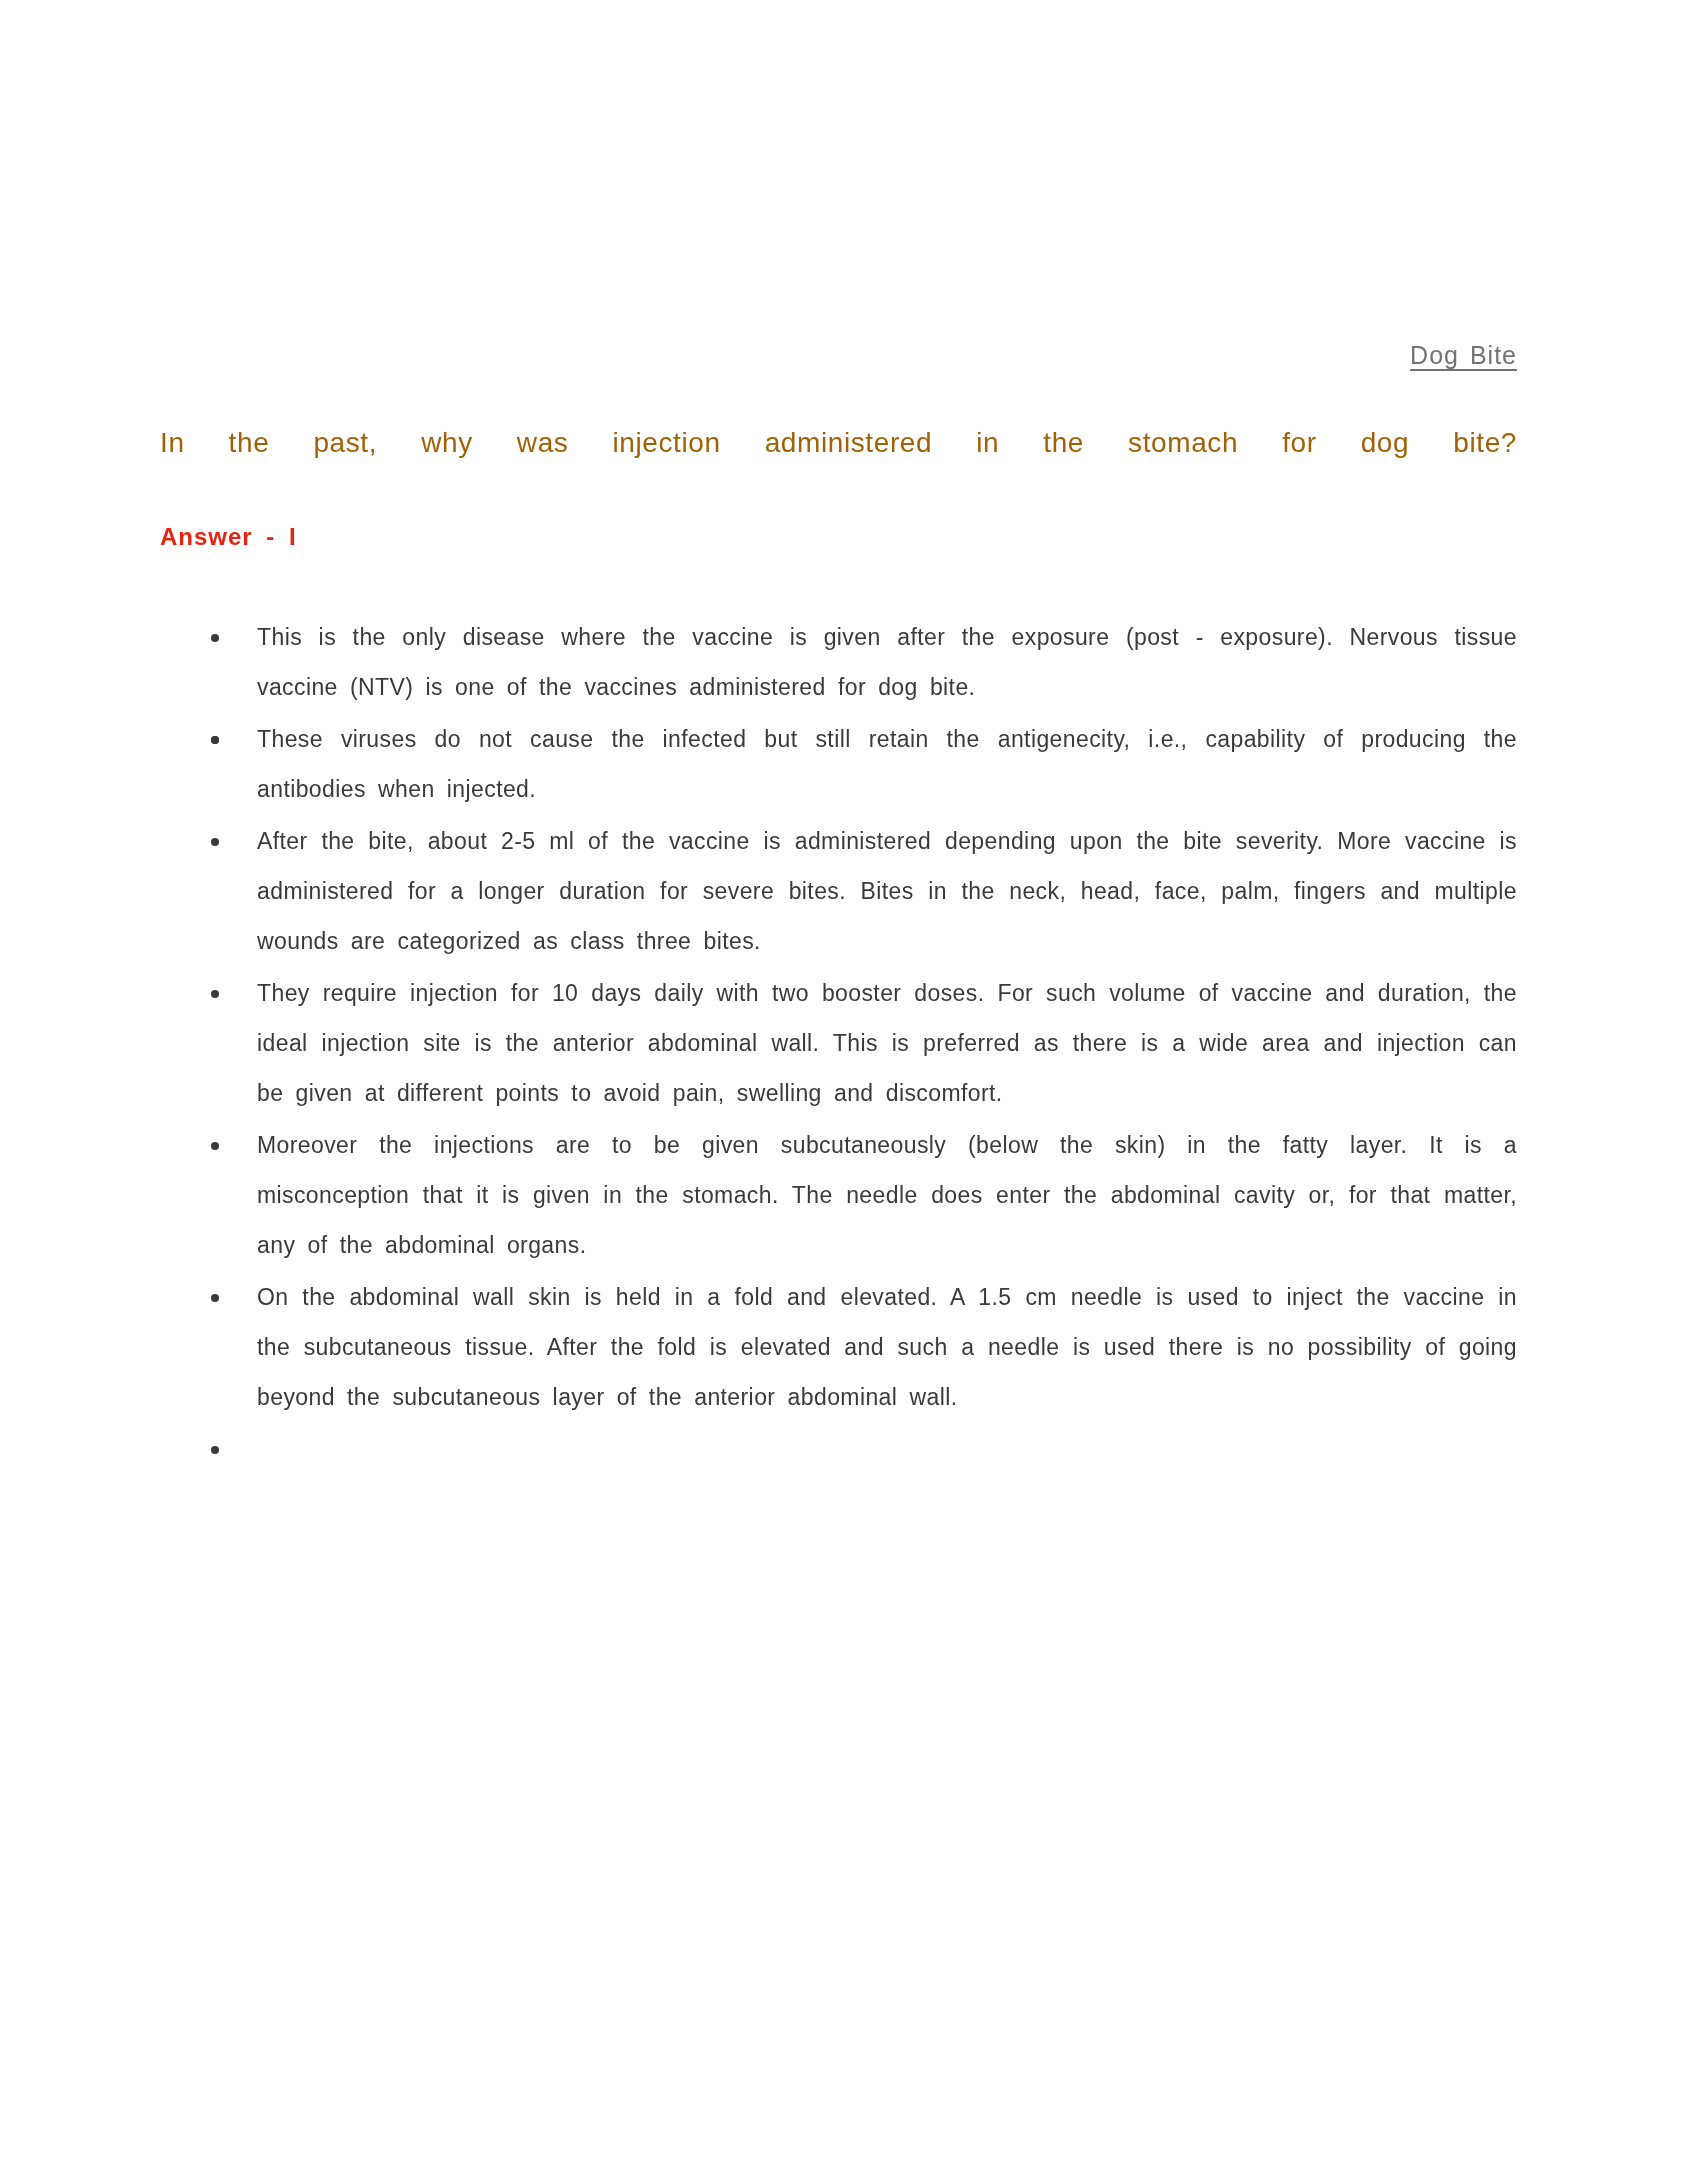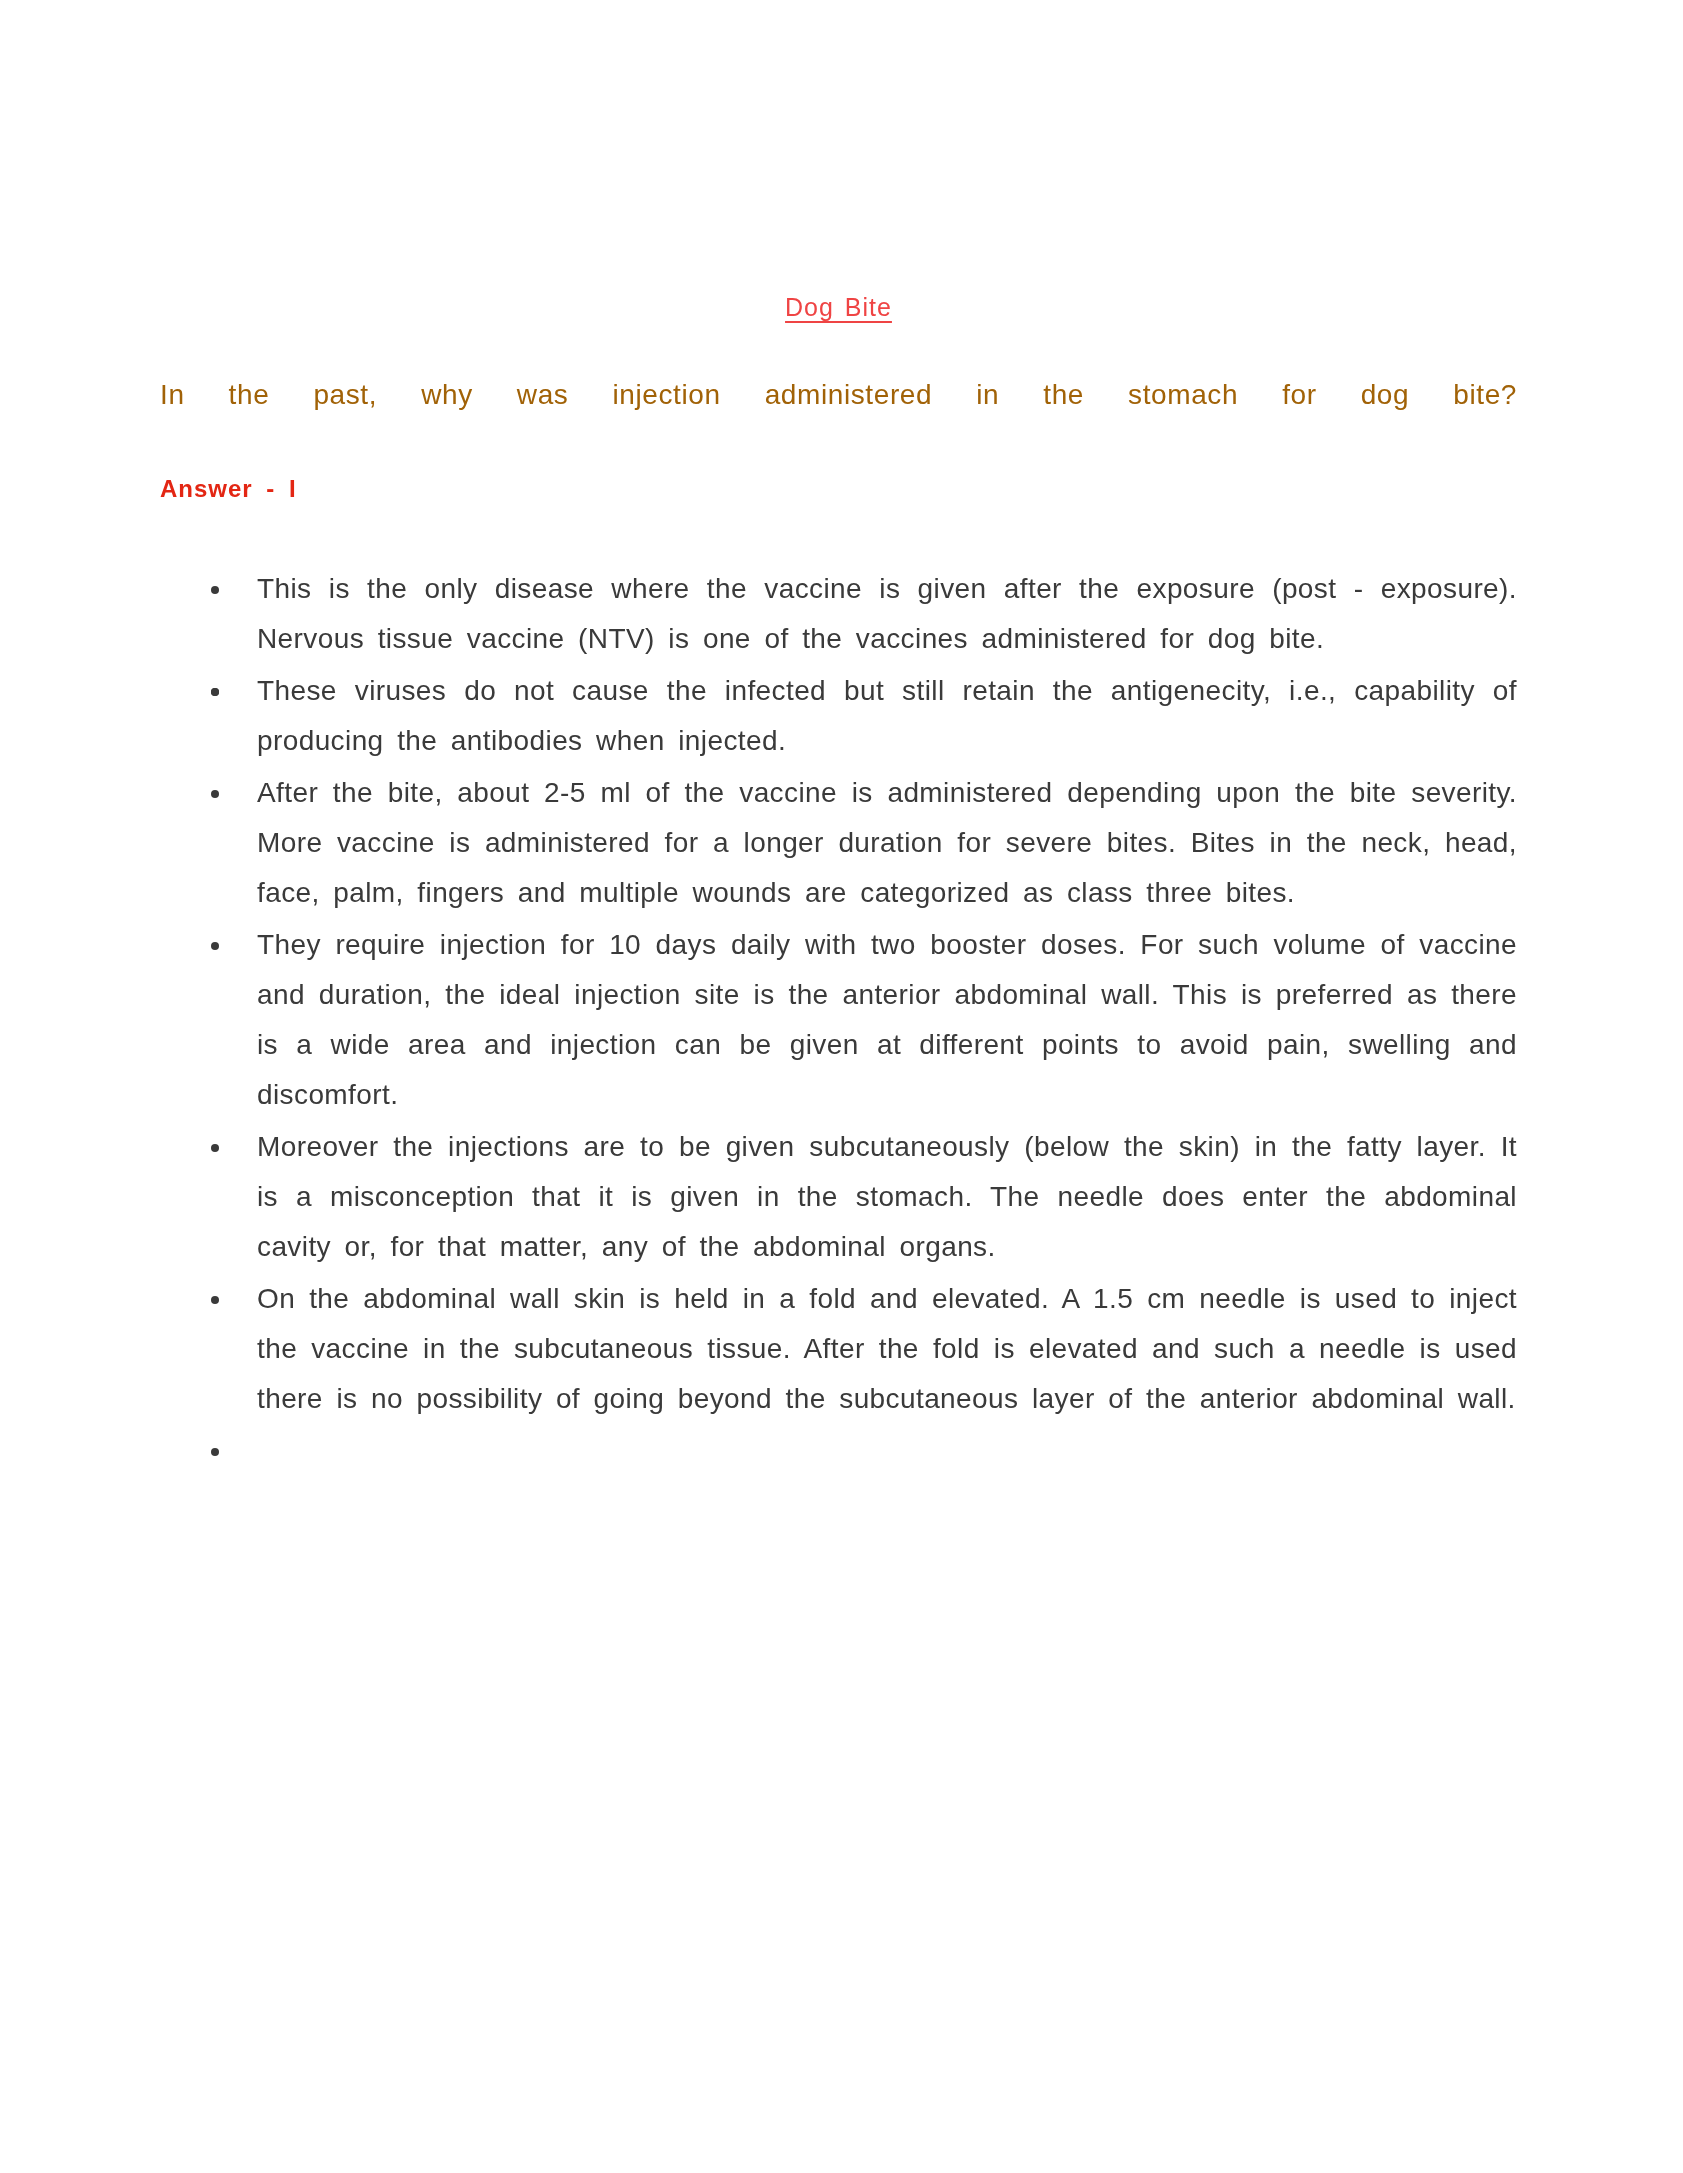--- a/index.html
+++ b/index.html
@@ -10,29 +10,30 @@
     font-family: "Liberation Sans", sans-serif;
     color: #3a3a3a;
     overflow: hidden;
   }
   .page {
     width: 1683px;
     height: 2173px;
     padding: 293px 166px 40px 160px;
   }
   .doc-title {
-    text-align: center;
-    color: #ef4444;
+    text-align: right;
+    color: #737373;
     font-size: 25px;
     font-weight: normal;
     text-decoration: underline;
     text-underline-offset: 5px;
     letter-spacing: 1px;
     word-spacing: 3px;
     margin-bottom: 57px;
+    margin-top: 48px;
   }
   .question {
     color: #a16207;
     font-size: 28px;
     letter-spacing: 0.6px;
     text-align: justify;
     text-align-last: justify;
     margin-bottom: 64px;
   }
   .answer-label {
@@ -42,21 +43,21 @@
     word-spacing: 6px;
     margin-bottom: 61px;
     font-weight: bold;
   }
   ul.bullets {
     list-style: none;
   }
   ul.bullets li {
     position: relative;
     padding-left: 97px;
-    font-size: 28px;
+    font-size: 23px;
     line-height: 50px;
     text-align: justify;
     letter-spacing: 0.4px;
     word-spacing: 5.4px;
     margin-bottom: 2px;
   }
   ul.bullets li .dot {
     position: absolute;
     left: 51px;
     top: 22px;

